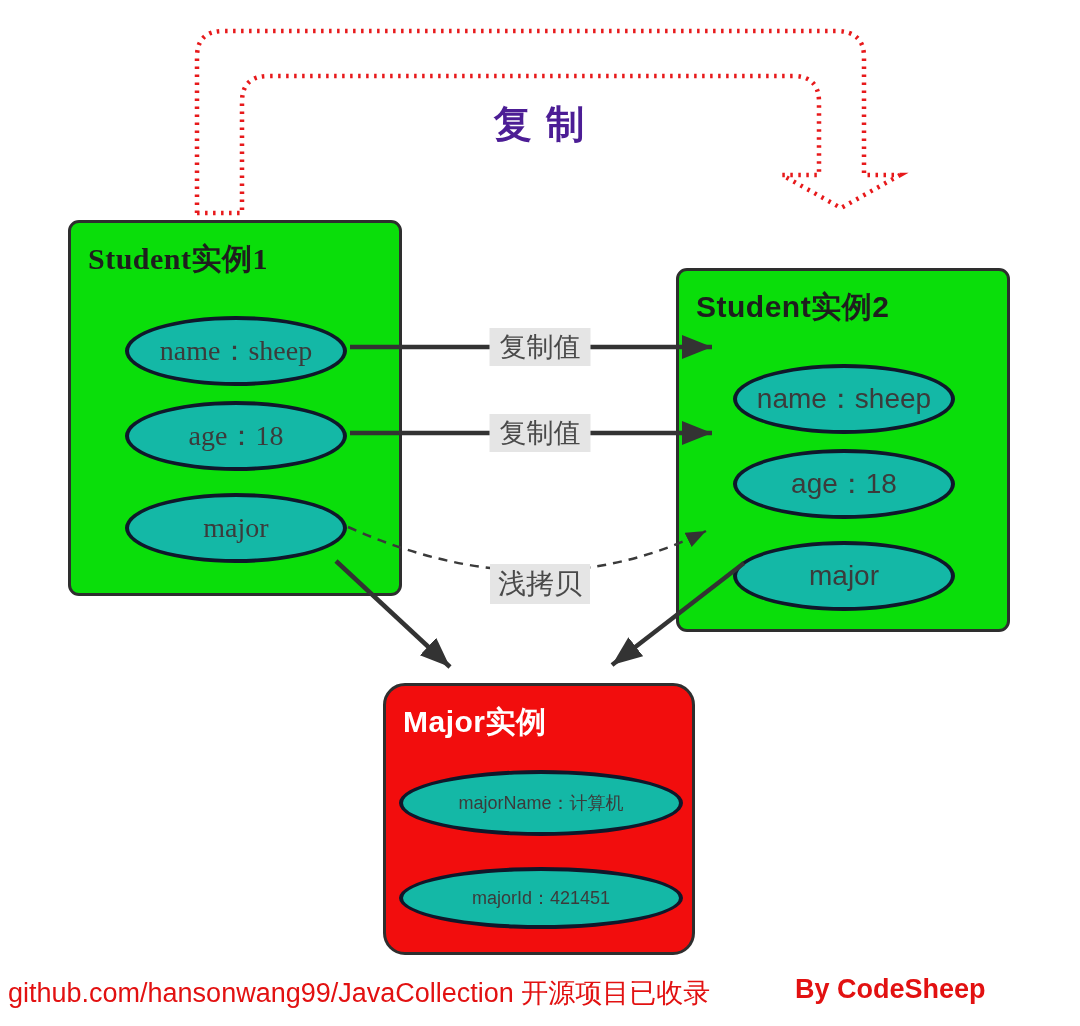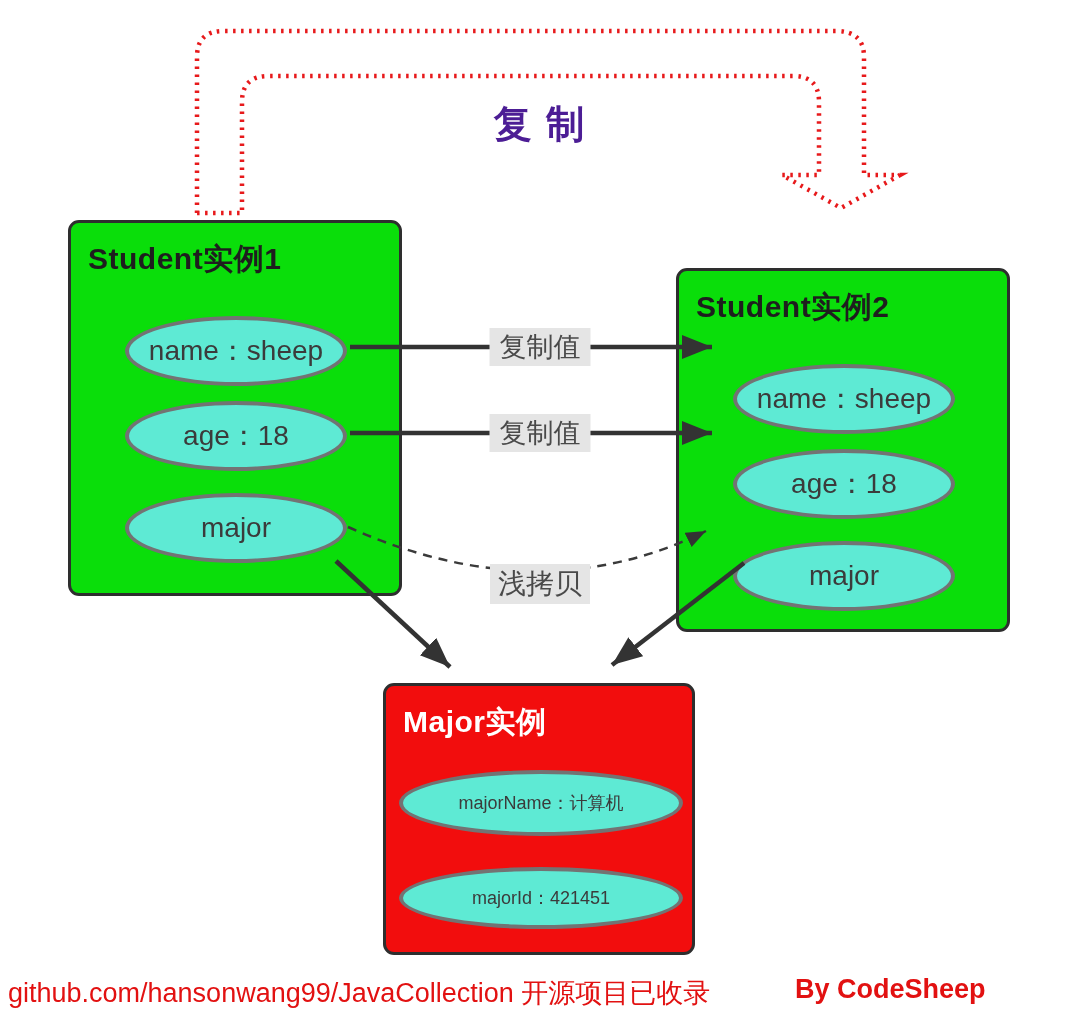--- a/index.html
+++ b/index.html
@@ -12,21 +12,21 @@
     position:absolute;border:3px solid #2e2e2e;border-radius:11px;box-sizing:border-box;z-index:2;
   }
   .box-green{background:#0ade0a;}
   .box-red{background:#f20d0d;}
   .box-title{
     position:absolute;left:17px;top:16px;font-size:30px;font-weight:bold;color:#1e1e1e;
     letter-spacing:0.5px;white-space:nowrap;
   }
   .box-title.white{color:#ffffff;}
   .field-ellipse{
-    position:absolute;background:#5eead4;border:4px solid #737373;border-radius:50%;
+    position:absolute;background:#14b8a6;border:4px solid #0f172a;border-radius:50%;
     display:flex;align-items:center;justify-content:center;box-sizing:border-box;
     font-size:28px;color:#3b3b3b;white-space:nowrap;
   }
   .field-ellipse.small{font-size:18px;border-width:4px;}
   
   .e-w{width:222px;height:70px;left:54px;}
   .e1{top:93px;} .e2{top:178px;} .e3{top:270px;text-align:center;}
   
   .e-r{width:284px;height:66px;left:13px;}
   .er1{top:84px;} .er2{top:181px;height:62px;}
@@ -76,35 +76,35 @@
     <line x1="350" y1="433" x2="712" y2="433" stroke="#333333" stroke-width="4.5" marker-end="url(#ah)"></line>
 
     <path d="M 348 527 Q 540 613 706 531" fill="none" stroke="#3a3a3a" stroke-width="2.5" stroke-dasharray="9 7" marker-end="url(#ah-sm)"></path>
 
     <line x1="336" y1="561" x2="450" y2="667" stroke="#333333" stroke-width="4.5" marker-end="url(#ah)"></line>
     <line x1="744" y1="563" x2="612" y2="665" stroke="#333333" stroke-width="4.5" marker-end="url(#ah)"></line>
   </svg>
 
   <div class="lbl lbl-copy-big">复 制</div>
 
-  <div class="obj-box box-green" style="left:68px;top:220px;width:334px;height:376px;">
+  <div class="obj-box box-green" style="left:68px;top:220px;width:334px;height:376px;font-family:Liberation Serif, serif;">
     <div class="box-title">Student实例1</div>
     <div class="field-ellipse e-w e1">name：sheep</div>
     <div class="field-ellipse e-w e2">age：18</div>
     <div class="field-ellipse e-w e3">major</div>
   </div>
 
   <div class="obj-box box-green" style="left:676px;top:220px;width:334px;height:364px;margin-top:48px;">
     <div class="box-title">Student实例2</div>
     <div class="field-ellipse e-w e1">name：sheep</div>
     <div class="field-ellipse e-w e2">age：18</div>
     <div class="field-ellipse e-w e3">major</div>
   </div>
 
-  <div class="obj-box box-red" style="left:383px;top:683px;width:312px;height:272px;">
+  <div class="obj-box box-red" style="left:383px;top:683px;width:312px;height:272px;border-radius:22px;">
     <div class="box-title white">Major实例</div>
     <div class="field-ellipse small e-r er1">majorName：计算机</div>
     <div class="field-ellipse small e-r er2">majorId：421451</div>
   </div>
 
   <div class="lbl lbl-line lbl-cv1">复制值</div>
   <div class="lbl lbl-line lbl-cv2">复制值</div>
   <div class="lbl lbl-line lbl-shallow">浅拷贝</div>
 
   <div class="footer">

